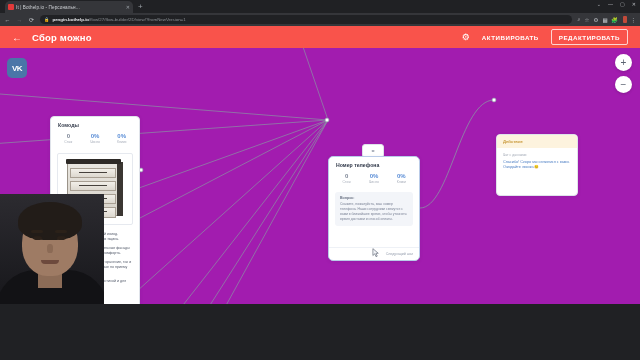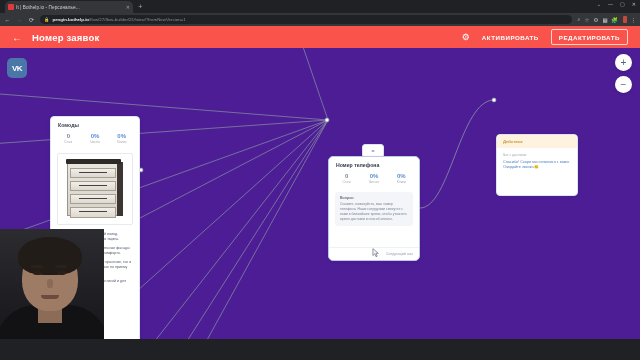--- a/index.html
+++ b/index.html
@@ -60,22 +60,22 @@
   .hdr-right { margin-left: auto; display: flex; align-items: center; gap: 12px; }
   .gear { font-size: 9px; color: #fff; }
   .btn-activate { font-size: 6.2px; color: #fff; font-weight: bold; letter-spacing: .5px; }
   .btn-edit {
     font-size: 6.2px; color: #fff; font-weight: bold; letter-spacing: .5px;
     border: 1px solid rgba(255,255,255,.75); border-radius: 2px; padding: 3.5px 7px;
   }
 
   
   .canvas {
-    position: absolute; left: 0; top: 48px; width: 640px; height: 291px;
-    background: #4c1d95; overflow: hidden;
+    position: absolute; left: 0; top: 48px; width: 640px; height: 256px;
+    background: #a21caf; overflow: hidden;
   }
   .canvas svg.links { position: absolute; inset: 0; width: 640px; height: 312px; }
 
   .vk-badge {
     position: absolute; left: 7px; top: 10px; width: 20px; height: 20px;
     background: #4a76a8; border-radius: 5px; color: #fff;
     display: flex; align-items: center; justify-content: center;
     font-size: 8px; font-weight: bold; letter-spacing: -.5px;
   }
 
@@ -234,21 +234,21 @@
       <span>⚙</span>
       <span>▦</span>
       <span>🧩</span>
       <span class="pill"></span>
       <span>⋮</span>
     </div>
   </div>
 
   <div class="apphdr">
     <span class="back-arrow">←</span>
-    <span class="apptitle">Номер заявок</span>
+    <span class="apptitle">Сбор можно</span>
     <div class="hdr-right">
       <span class="gear">⚙</span>
       <span class="btn-activate">АКТИВИРОВАТЬ</span>
       <span class="btn-edit">РЕДАКТИРОВАТЬ</span>
     </div>
   </div>
 
   <div class="canvas">
 
     <svg class="links" viewBox="0 0 640 312">

